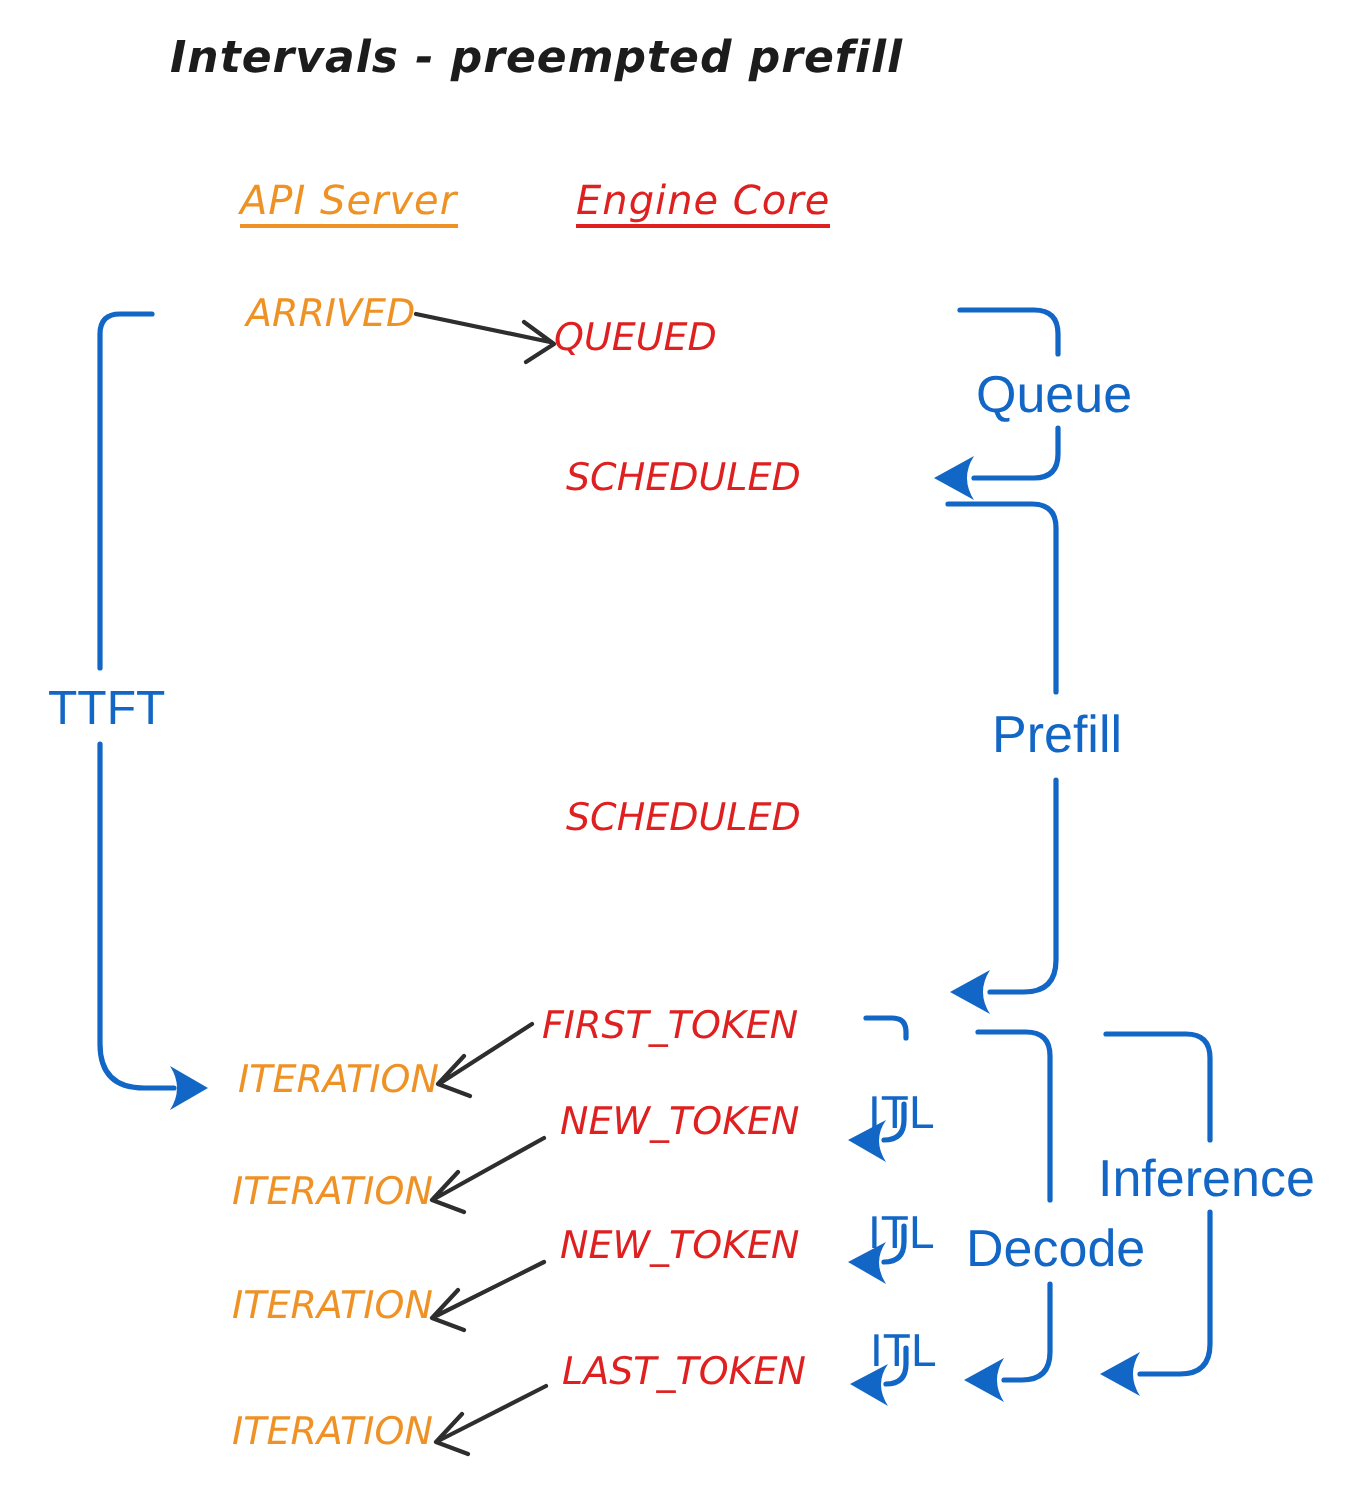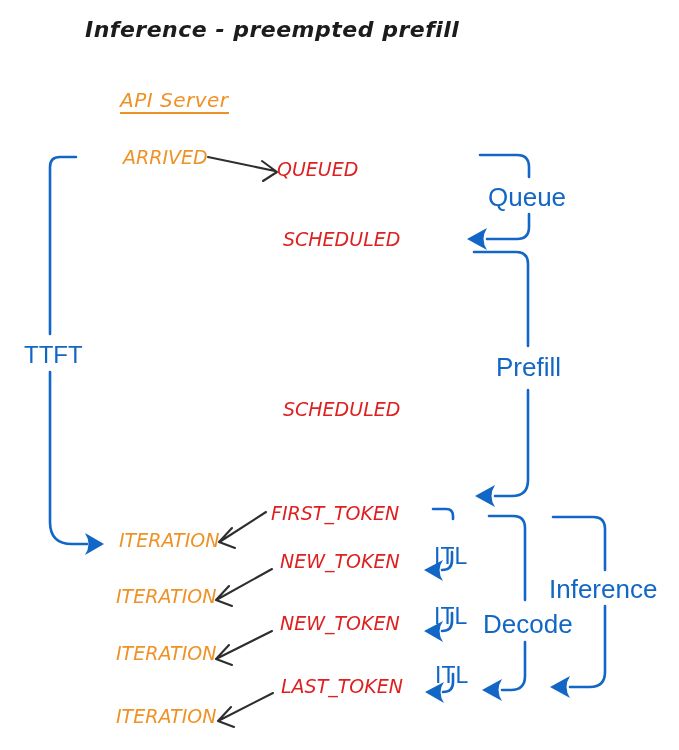--- a/index.html
+++ b/index.html
@@ -71,23 +71,24 @@
     <path class="bl" d="M 553 517 H 593 Q 605 517 605 529 V 570 M 605 606 V 672 Q 605 687 590 687 H 570"></path>
     <path class="blf" d="M 570 676 L 550 687 L 570 698 Q 563 687 570 676 Z"></path>
 
     <path class="bk" d="M 208 157 L 275 171 M 262 161 L 277 172 L 263 181"></path>
     <path class="bk" d="M 266 512 L 221 541 M 232 528 L 219 542 L 235 548"></path>
     <path class="bk" d="M 272 569 L 218 599 M 229 586 L 216 600 L 232 606"></path>
     <path class="bk" d="M 272 631 L 218 658 M 229 645 L 216 659 L 232 665"></path>
     <path class="bk" d="M 273 693 L 220 720 M 231 707 L 218 721 L 234 727"></path>
   </svg>
 
-  <div class="label title" style="left:85px; top:19px; width:315px;">Inference - preempted prefill</div>
+  <div class="label title" style="left:85px; top:19px; width:315px;">Intervals - preempted prefill</div>
 
   <div class="label colhead api" style="left:104px; top:90px;">API Server</div>
+  <div class="label colhead engine" style="left:288px; top:90px;">Engine Core</div>
 
   <div class="label event api" style="left:107px; top:148px;">ARRIVED</div>
   <div class="label event api" style="left:103px; top:531px;">ITERATION</div>
   <div class="label event api" style="left:100px; top:587px;">ITERATION</div>
   <div class="label event api" style="left:100px; top:644px;">ITERATION</div>
   <div class="label event api" style="left:100px; top:707px;">ITERATION</div>
 
   <div class="label event engine" style="left:277px; top:160px;">QUEUED</div>
   <div class="label event engine" style="left:283px; top:230px;">SCHEDULED</div>
   <div class="label event engine" style="left:283px; top:400px;">SCHEDULED</div>

